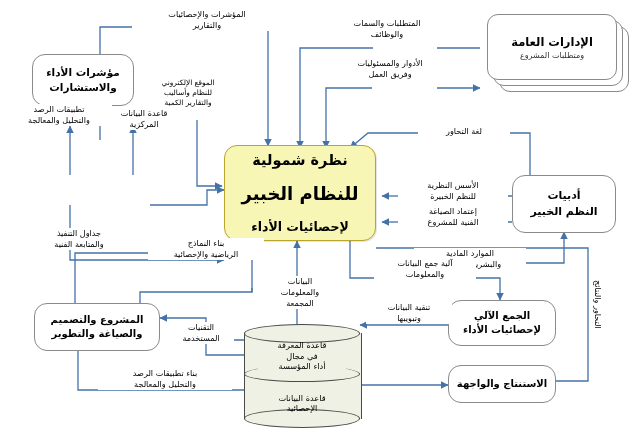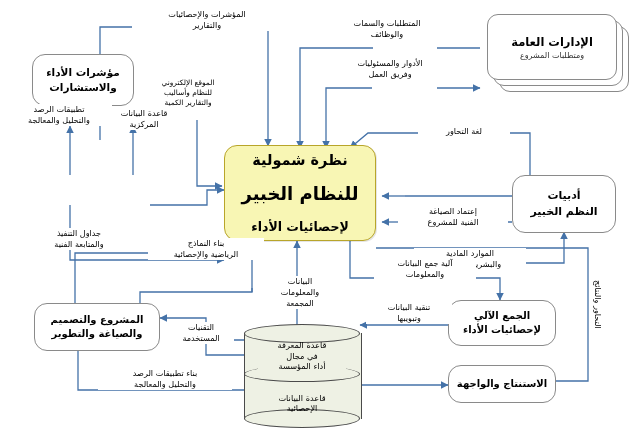--- a/index.html
+++ b/index.html
@@ -264,20 +264,24 @@
   <div class="elab sm" style="left:152px;top:78px;width:70px;">
     <span>الموقع الإلكتروني</span><br>
     <span>للنظام وأساليب</span><br>
     <span>والتقارير الكمية</span>
   </div>
 
   <div class="elab" style="left:418px;top:126px;width:90px;">
     <span>لغة التحاور</span>
   </div>
 
+  <div class="elab" style="left:398px;top:180px;width:108px;">
+    <span>الأسس النظرية</span><br>
+    <span>للنظم الخبيرة</span>
+  </div>
 
   <div class="elab" style="left:398px;top:206px;width:108px;">
     <span>إعتماد الصياغة</span><br>
     <span>الفنية للمشروع</span>
   </div>
 
   <div class="elab" style="left:414px;top:248px;width:110px;">
     <span>الموارد المادية</span><br>
     <span>والبشرية للمشروع</span>
   </div>

